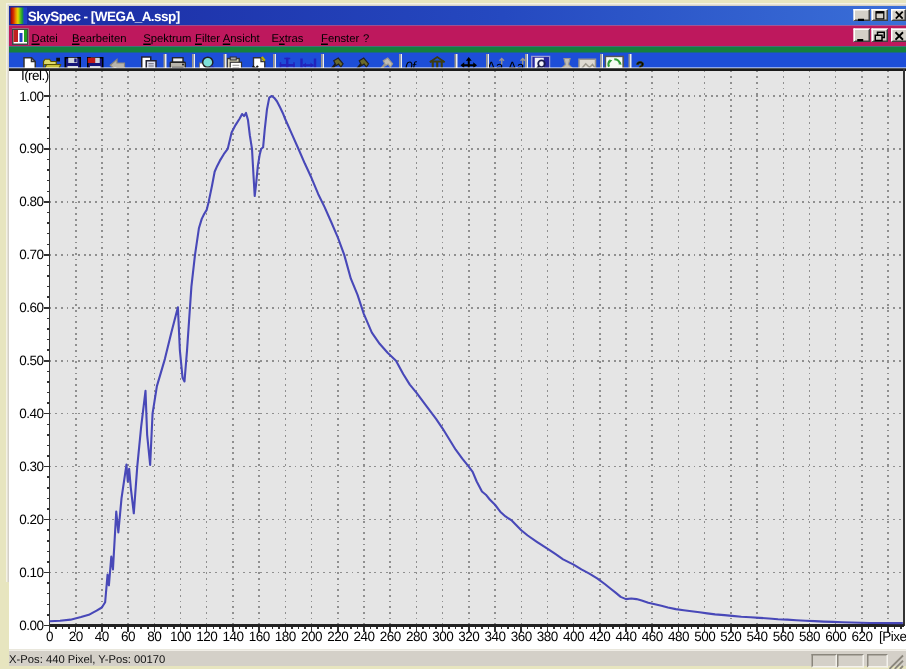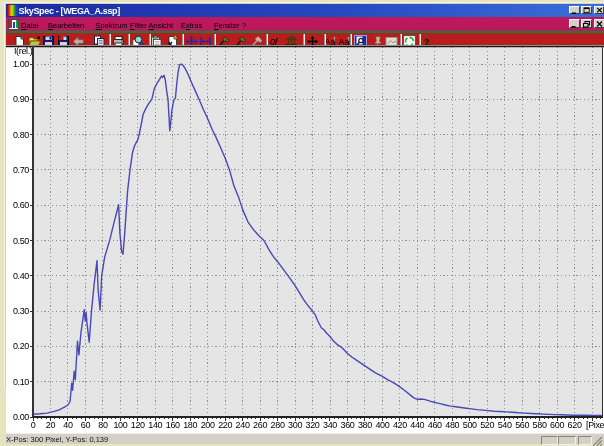--- a/index.html
+++ b/index.html
@@ -6,21 +6,21 @@
 #inner{position:absolute;left:4px;top:2px;width:600px;height:386px;background:#d4d0c8;border-left:1px solid #f4f2e4;border-top:1px solid #f4f2e4}
 #title{position:absolute;left:1px;top:1px;width:598px;height:13px;background:linear-gradient(90deg,#1b2aa2,#2549c0 55%,#3a6fd8);color:#fff}
 #title .txt{position:absolute;left:12.5px;top:1.5px;font-size:9px;font-weight:bold;letter-spacing:-0.35px;white-space:nowrap}
 #title .ico{position:absolute;left:1px;top:1px;width:11px;height:11px;background:linear-gradient(90deg,#9c0000 0%,#d83000 18%,#e89000 32%,#e8d800 45%,#58c020 60%,#189838 72%,#2040c8 82%,#2040c8 100%)}
 .wbtn{position:absolute;top:1.5px;width:10.5px;height:8.5px;background:#d4d0c8;border:1px solid;border-color:#fff #404040 #404040 #fff;box-shadow:inset 0 0 0 0.5px #d4d0c8}
 .wbtn svg{position:absolute;left:0;top:0}
 #menu{position:absolute;left:1px;top:14px;width:598px;height:14px;background:#be185d;font-size:7.5px;color:#000}
 #menu span{position:absolute;top:3.5px;white-space:nowrap}
 #menu u{text-decoration-thickness:0.8px}
 .mbtn{position:absolute;top:1.5px;width:11px;height:9.5px;background:#d4d0c8;border:1px solid;border-color:#fff #404040 #404040 #fff}
-#toolbar{position:absolute;left:1px;top:28px;width:598px;height:15px;background:#b91c1c;border-top:2px solid #15803d}
+#toolbar{position:absolute;left:1px;top:28px;width:598px;height:15px;background:#1d4ed8;border-top:4px solid #15803d}
 .tsep{position:absolute;top:1px;height:12px;width:2px;border-left:1px solid #9a968c;border-right:1px solid #f0eee8}
 #chart{position:absolute;left:1px;top:42px;width:598px;height:388px;background:#fff}
 #status{position:absolute;left:1px;top:430px;width:598px;height:11px;background:#d4d0c8;border-top:1px solid #f0ede6;font-size:7.5px;color:#111}
 #status .txt{position:absolute;left:0px;top:1px}
 .spanel{position:absolute;top:1.5px;height:9px;border:1px solid;border-color:#8a867c #f4f2ec #f4f2ec #8a867c}
 svg text{font-family:"Liberation Sans",sans-serif;font-size:9px;fill:#000;letter-spacing:-0.35px}
 </style></head><body>
 <div id="inner">
  <div id="title">
   <div class="ico"></div>
@@ -477,21 +477,21 @@
 <text x="501.7" y="426.5" text-anchor="middle">540</text>
 <text x="519.2" y="426.5" text-anchor="middle">560</text>
 <text x="536.6" y="426.5" text-anchor="middle">580</text>
 <text x="554.1" y="426.5" text-anchor="middle">600</text>
 <text x="571.6" y="426.5" text-anchor="middle">620</text>
 <text x="583" y="426.5">[Pixel]</text>
 <text x="29.5" y="52.5" text-anchor="end" font-size="8">I(rel.)</text>
   </svg>
  </div>
  <div id="status">
-  <div class="txt">X-Pos: 300 Pixel, Y-Pos: 0,139</div>
+  <div class="txt">X-Pos: 440 Pixel, Y-Pos: 00170</div>
   <div class="spanel" style="left:534.5px;width:17px"></div>
   <div class="spanel" style="left:552px;width:18px"></div>
   <div class="spanel" style="left:572px;width:14px"></div>
   <svg style="position:absolute;right:1px;top:2px" width="11" height="10">
         <g stroke="#8a867c" stroke-width="1.2">
           <line x1="10" y1="1" x2="1" y2="10"></line>
           <line x1="10" y1="4.5" x2="4.5" y2="10"></line>
           <line x1="10" y1="8" x2="8" y2="10"></line>
         </g>
       </svg>

